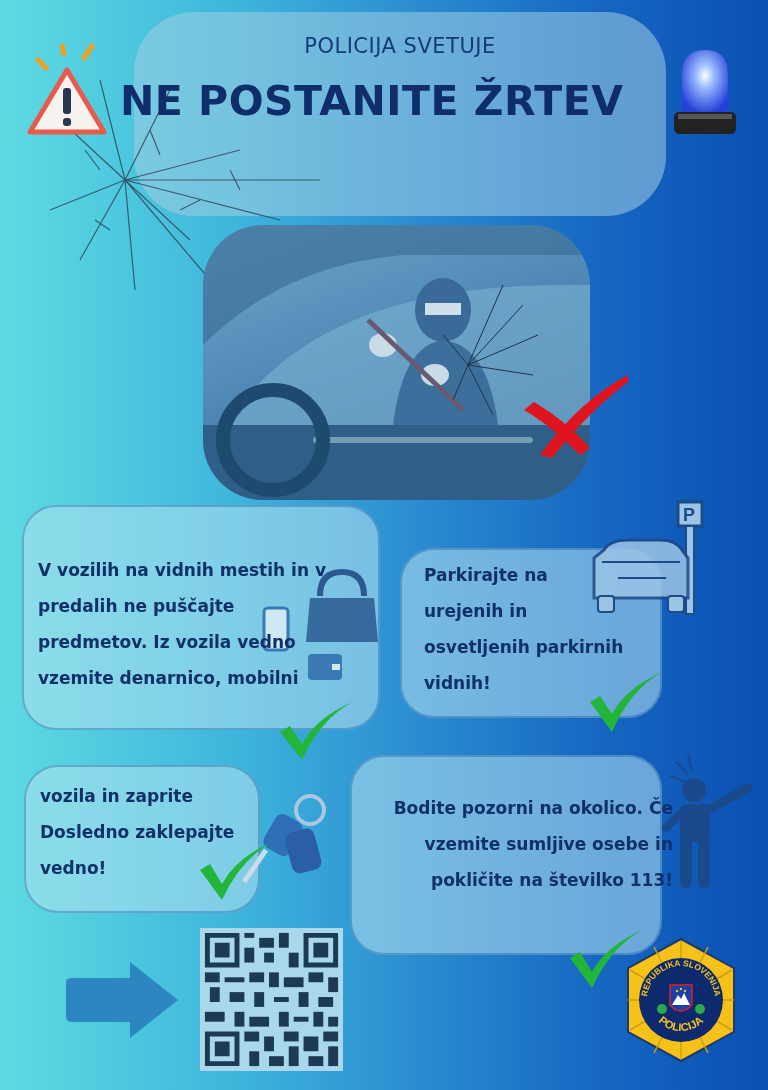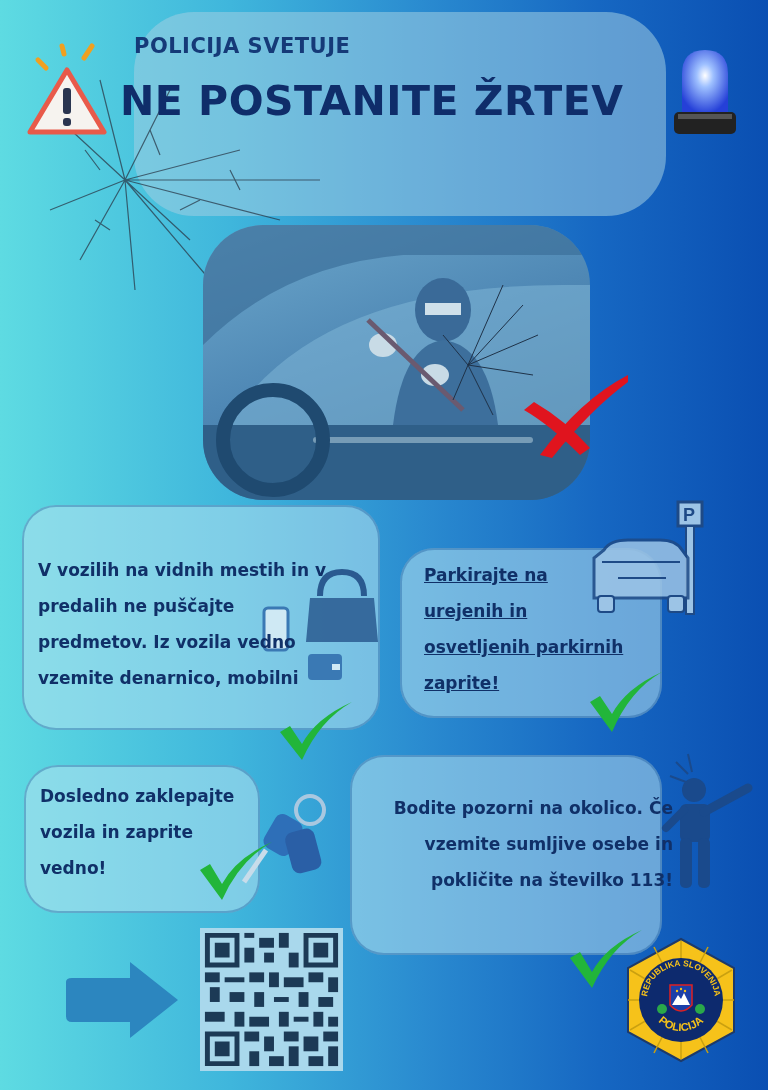--- a/index.html
+++ b/index.html
@@ -1,21 +1,21 @@
 <!DOCTYPE html>
 <html><head>
 <meta charset="utf-8">
 <style>
   html,body{margin:0;padding:0;}
   body{width:768px;height:1090px;overflow:hidden;font-family:"DejaVu Sans","Liberation Sans",sans-serif;}
   .poster{position:relative;width:768px;height:1090px;overflow:hidden;
     background:linear-gradient(90deg,#5edbe2 0%,#3fb6dc 30%,#2a8bd0 55%,#1667c2 78%,#0a4fb2 100%);}
   .abs{position:absolute;}
   .title-pill{left:134px;top:12px;width:532px;height:204px;border-radius:60px;background:rgba(160,205,225,0.55);}
-  .subtitle{left:134px;top:34px;width:532px;color:#153a78;font-size:21px;font-weight:bold;letter-spacing:0.5px;}
+  .subtitle{left:134px;top:34px;width:532px;text-align:center;color:#153a78;font-size:21px;font-weight:normal;letter-spacing:0.5px;}
   .headline{left:120px;top:70px;width:560px;color:#0f2d6a;font-size:41px;font-weight:bold;line-height:62px;letter-spacing:0.5px;}
   .card{background:rgba(180,225,240,0.55);border-radius:34px;box-shadow:inset 0 0 0 2px rgba(20,80,150,0.35);}
   .card-text{color:#103068;font-weight:bold;font-size:17px;line-height:36px;}
   .car-photo{left:203px;top:225px;width:387px;height:275px;border-radius:60px;
     background:linear-gradient(160deg,#6ea9cc 0%,#4f88b5 45%,#36668f 100%);overflow:hidden;}
   .qr{left:200px;top:928px;width:143px;height:143px;background:#a9d8ec;}
 </style>
 </head>
 <body>
 
@@ -115,40 +115,40 @@
     <text x="95" y="23" font-size="18" font-weight="bold" fill="#1e4a86" font-family="Liberation Sans, sans-serif">P</text>
     <rect x="98" y="28" width="8" height="88" fill="#9cc4e6" stroke="#1e4a86" stroke-width="2"></rect>
     <g>
       <path d="M16 52 Q22 42 40 42 L72 42 Q88 42 94 52 L100 60 L100 100 L6 100 L6 60 Z" fill="#9cc4e6" stroke="#1e4a86" stroke-width="3" opacity="0.85"></path>
       <rect x="10" y="98" width="16" height="16" rx="3" fill="#9cc4e6" stroke="#1e4a86" stroke-width="2"></rect>
       <rect x="80" y="98" width="16" height="16" rx="3" fill="#9cc4e6" stroke="#1e4a86" stroke-width="2"></rect>
       <line x1="14" y1="64" x2="92" y2="64" stroke="#1e4a86" stroke-width="2"></line>
       <line x1="30" y1="80" x2="78" y2="80" stroke="#1e4a86" stroke-width="2"></line>
     </g>
   </svg>
-  <div class="abs card-text" style="left:424px;top:557px;width:230px;text-decoration:underline;">
+  <div class="abs card-text" style="left:424px;top:557px;width:230px;">
     <div>Parkirajte na</div>
     <div>urejenih in</div>
     <div>osvetljenih parkirnih</div>
-    <div>zaprite!</div>
+    <div>vidnih!</div>
   </div>
   <svg class="abs" style="left:588px;top:670px" width="75" height="64">
     <path d="M2 32 L24 62 Q42 20 74 2 Q38 18 24 44 L12 26 Z" fill="#22b53a"></path>
   </svg>
 
   <div class="abs card" style="left:24px;top:765px;width:236px;height:148px;"></div>
   <svg class="abs" style="left:238px;top:790px" width="95" height="100">
     <circle cx="72" cy="20" r="14" fill="none" stroke="#a9c8e0" stroke-width="4"></circle>
     <rect x="30" y="26" width="30" height="38" rx="8" fill="#2e6fb8" transform="rotate(30 45 45)"></rect>
     <rect x="50" y="40" width="30" height="42" rx="8" fill="#2a5fa6" transform="rotate(-15 65 60)"></rect>
     <line x1="28" y1="60" x2="6" y2="92" stroke="#c8dcea" stroke-width="5"></line>
   </svg>
   <div class="abs card-text" style="left:40px;top:778px;width:220px;">
+    <div>vozila in zaprite</div>
     <div>Dosledno zaklepajte</div>
-    <div>vozila in zaprite</div>
     <div>vedno!</div>
   </div>
   <svg class="abs" style="left:198px;top:840px" width="75" height="62">
     <path d="M2 30 L24 60 Q42 20 74 2 Q38 18 24 44 L12 24 Z" fill="#22b53a"></path>
   </svg>
 
   <div class="abs card" style="left:350px;top:755px;width:312px;height:200px;"></div>
   <svg class="abs" style="left:660px;top:748px" width="100" height="145">
     <g stroke="#1a4a8c" stroke-width="2">
         <line x1="10" y1="28" x2="26" y2="34"></line>

